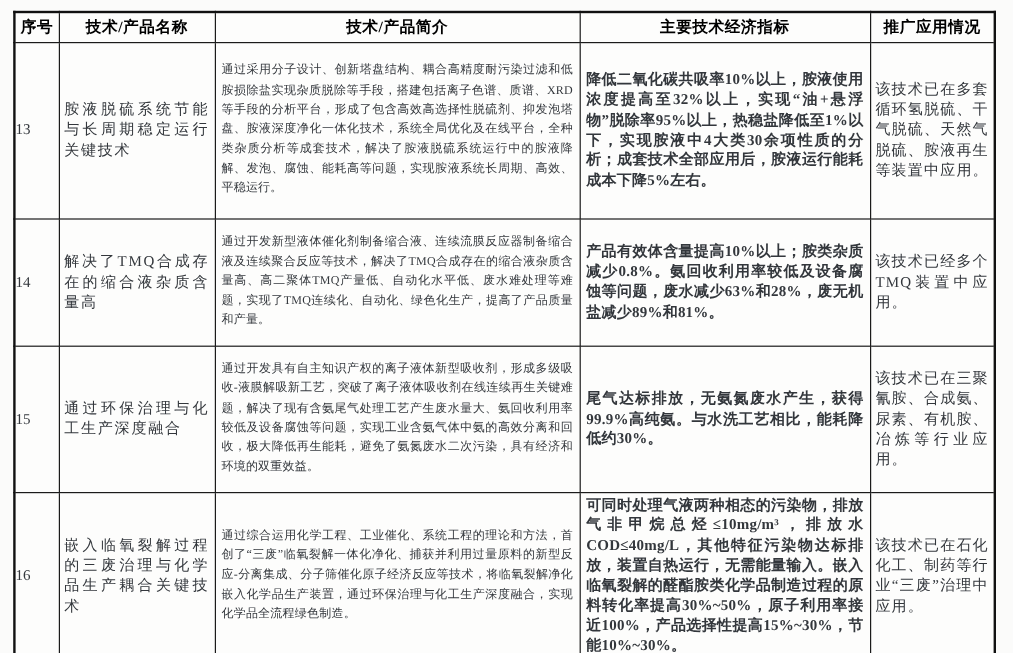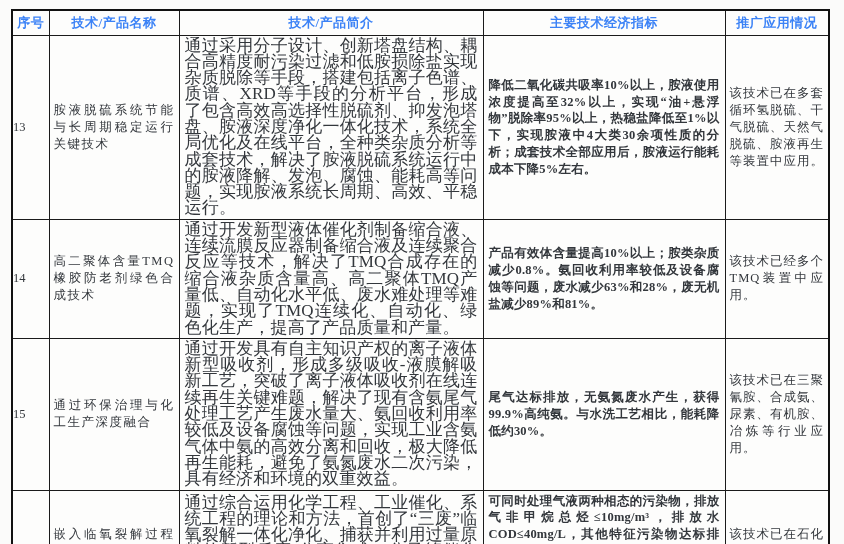--- a/index.html
+++ b/index.html
@@ -33,35 +33,35 @@
   }
   table.doc-table { border: 2.5px solid #111; }
   table.doc-table tr:last-child td { border-bottom: 2.5px solid #111; }
 
   th.hdr {
     height: 25px;
     font-size: 13px;
     font-weight: bold;
     text-align: center;
     letter-spacing: 0.5px;
-    color: #3b82f6;
+    color: #000000;
   }
   td.cell-no {
     text-align: left;
     font-size: 12.5px;
   }
   td.cell-name {
     font-size: 12.5px;
     line-height: 17px;
     padding: 2px 4px;
     text-align: justify;
     letter-spacing: 1.5px;
   }
   td.cell-desc {
-    font-size: 17px;
+    font-size: 10px;
     line-height: 16.3px;
     padding: 2px 5px;
     text-align: justify;
     letter-spacing: 0.2px;
   }
   td.cell-ind {
     font-size: 12.5px;
     line-height: 16.8px;
     padding: 2px 5px;
     text-align: justify;
@@ -104,21 +104,21 @@
     <tbody>
       <tr class="r13">
         <td class="cell-no">13</td>
         <td class="cell-name">胺液脱硫系统节能与长周期稳定运行关键技术</td>
         <td class="cell-desc">通过采用分子设计、创新塔盘结构、耦合高精度耐污染过滤和低胺损除盐实现杂质脱除等手段，搭建包括离子色谱、质谱、XRD等手段的分析平台，形成了包含高效高选择性脱硫剂、抑发泡塔盘、胺液深度净化一体化技术，系统全局优化及在线平台，全种类杂质分析等成套技术，解决了胺液脱硫系统运行中的胺液降解、发泡、腐蚀、能耗高等问题，实现胺液系统长周期、高效、平稳运行。</td>
         <td class="cell-ind">降低二氧化碳共吸率10%以上，胺液使用浓度提高至32%以上，实现“油+悬浮物”脱除率95%以上，热稳盐降低至1%以下，实现胺液中4大类30余项性质的分析；成套技术全部应用后，胺液运行能耗成本下降5%左右。</td>
         <td class="cell-app">该技术已在多套循环氢脱硫、干气脱硫、天然气脱硫、胺液再生等装置中应用。</td>
       </tr>
       <tr class="r14">
         <td class="cell-no">14</td>
-        <td class="cell-name">高二聚体含量TMQ橡胶防老剂绿色合成技术</td>
+        <td class="cell-name">解决了TMQ合成存在的缩合液杂质含量高</td>
         <td class="cell-desc">通过开发新型液体催化剂制备缩合液、连续流膜反应器制备缩合液及连续聚合反应等技术，解决了TMQ合成存在的缩合液杂质含量高、高二聚体TMQ产量低、自动化水平低、废水难处理等难题，实现了TMQ连续化、自动化、绿色化生产，提高了产品质量和产量。</td>
         <td class="cell-ind">产品有效体含量提高10%以上；胺类杂质减少0.8%。氨回收利用率较低及设备腐蚀等问题，废水减少63%和28%，废无机盐减少89%和81%。</td>
         <td class="cell-app">该技术已经多个TMQ装置中应用。</td>
       </tr>
       <tr class="r15">
         <td class="cell-no">15</td>
         <td class="cell-name">通过环保治理与化工生产深度融合</td>
         <td class="cell-desc">通过开发具有自主知识产权的离子液体新型吸收剂，形成多级吸收-液膜解吸新工艺，突破了离子液体吸收剂在线连续再生关键难题，解决了现有含氨尾气处理工艺产生废水量大、氨回收利用率较低及设备腐蚀等问题，实现工业含氨气体中氨的高效分离和回收，极大降低再生能耗，避免了氨氮废水二次污染，具有经济和环境的双重效益。</td>
         <td class="cell-ind">尾气达标排放，无氨氮废水产生，获得99.9%高纯氨。与水洗工艺相比，能耗降低约30%。</td>
         <td class="cell-app">该技术已在三聚氰胺、合成氨、尿素、有机胺、冶炼等行业应用。</td>

